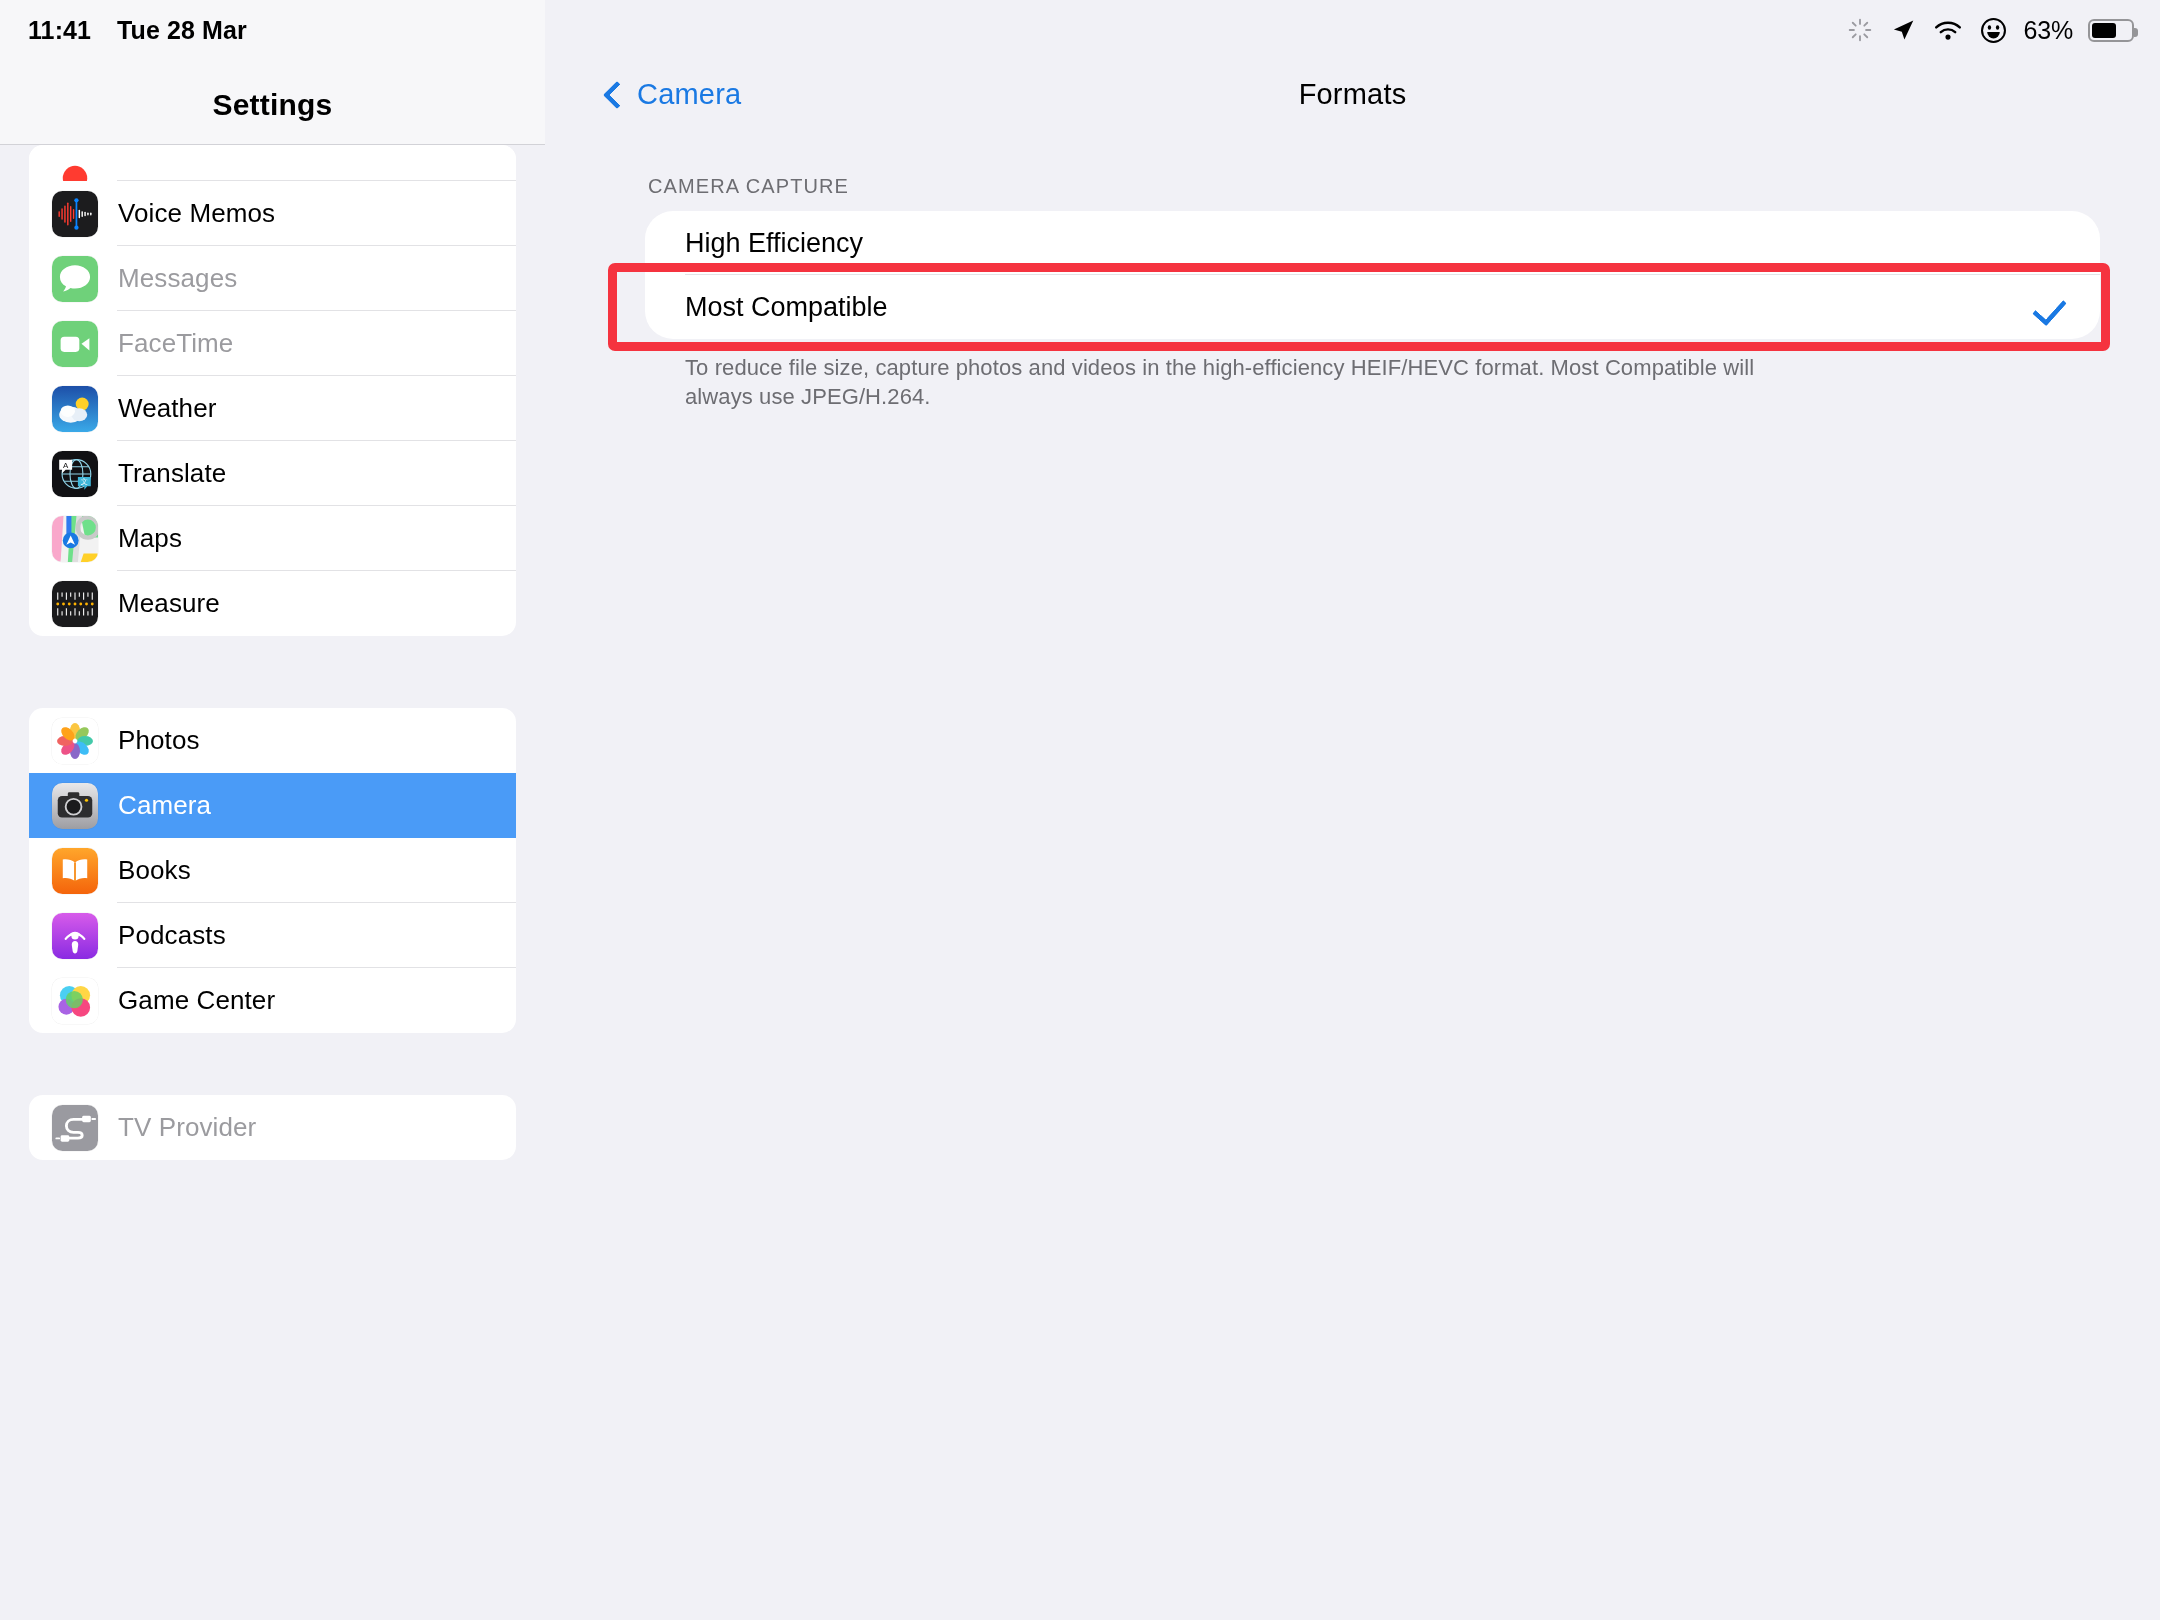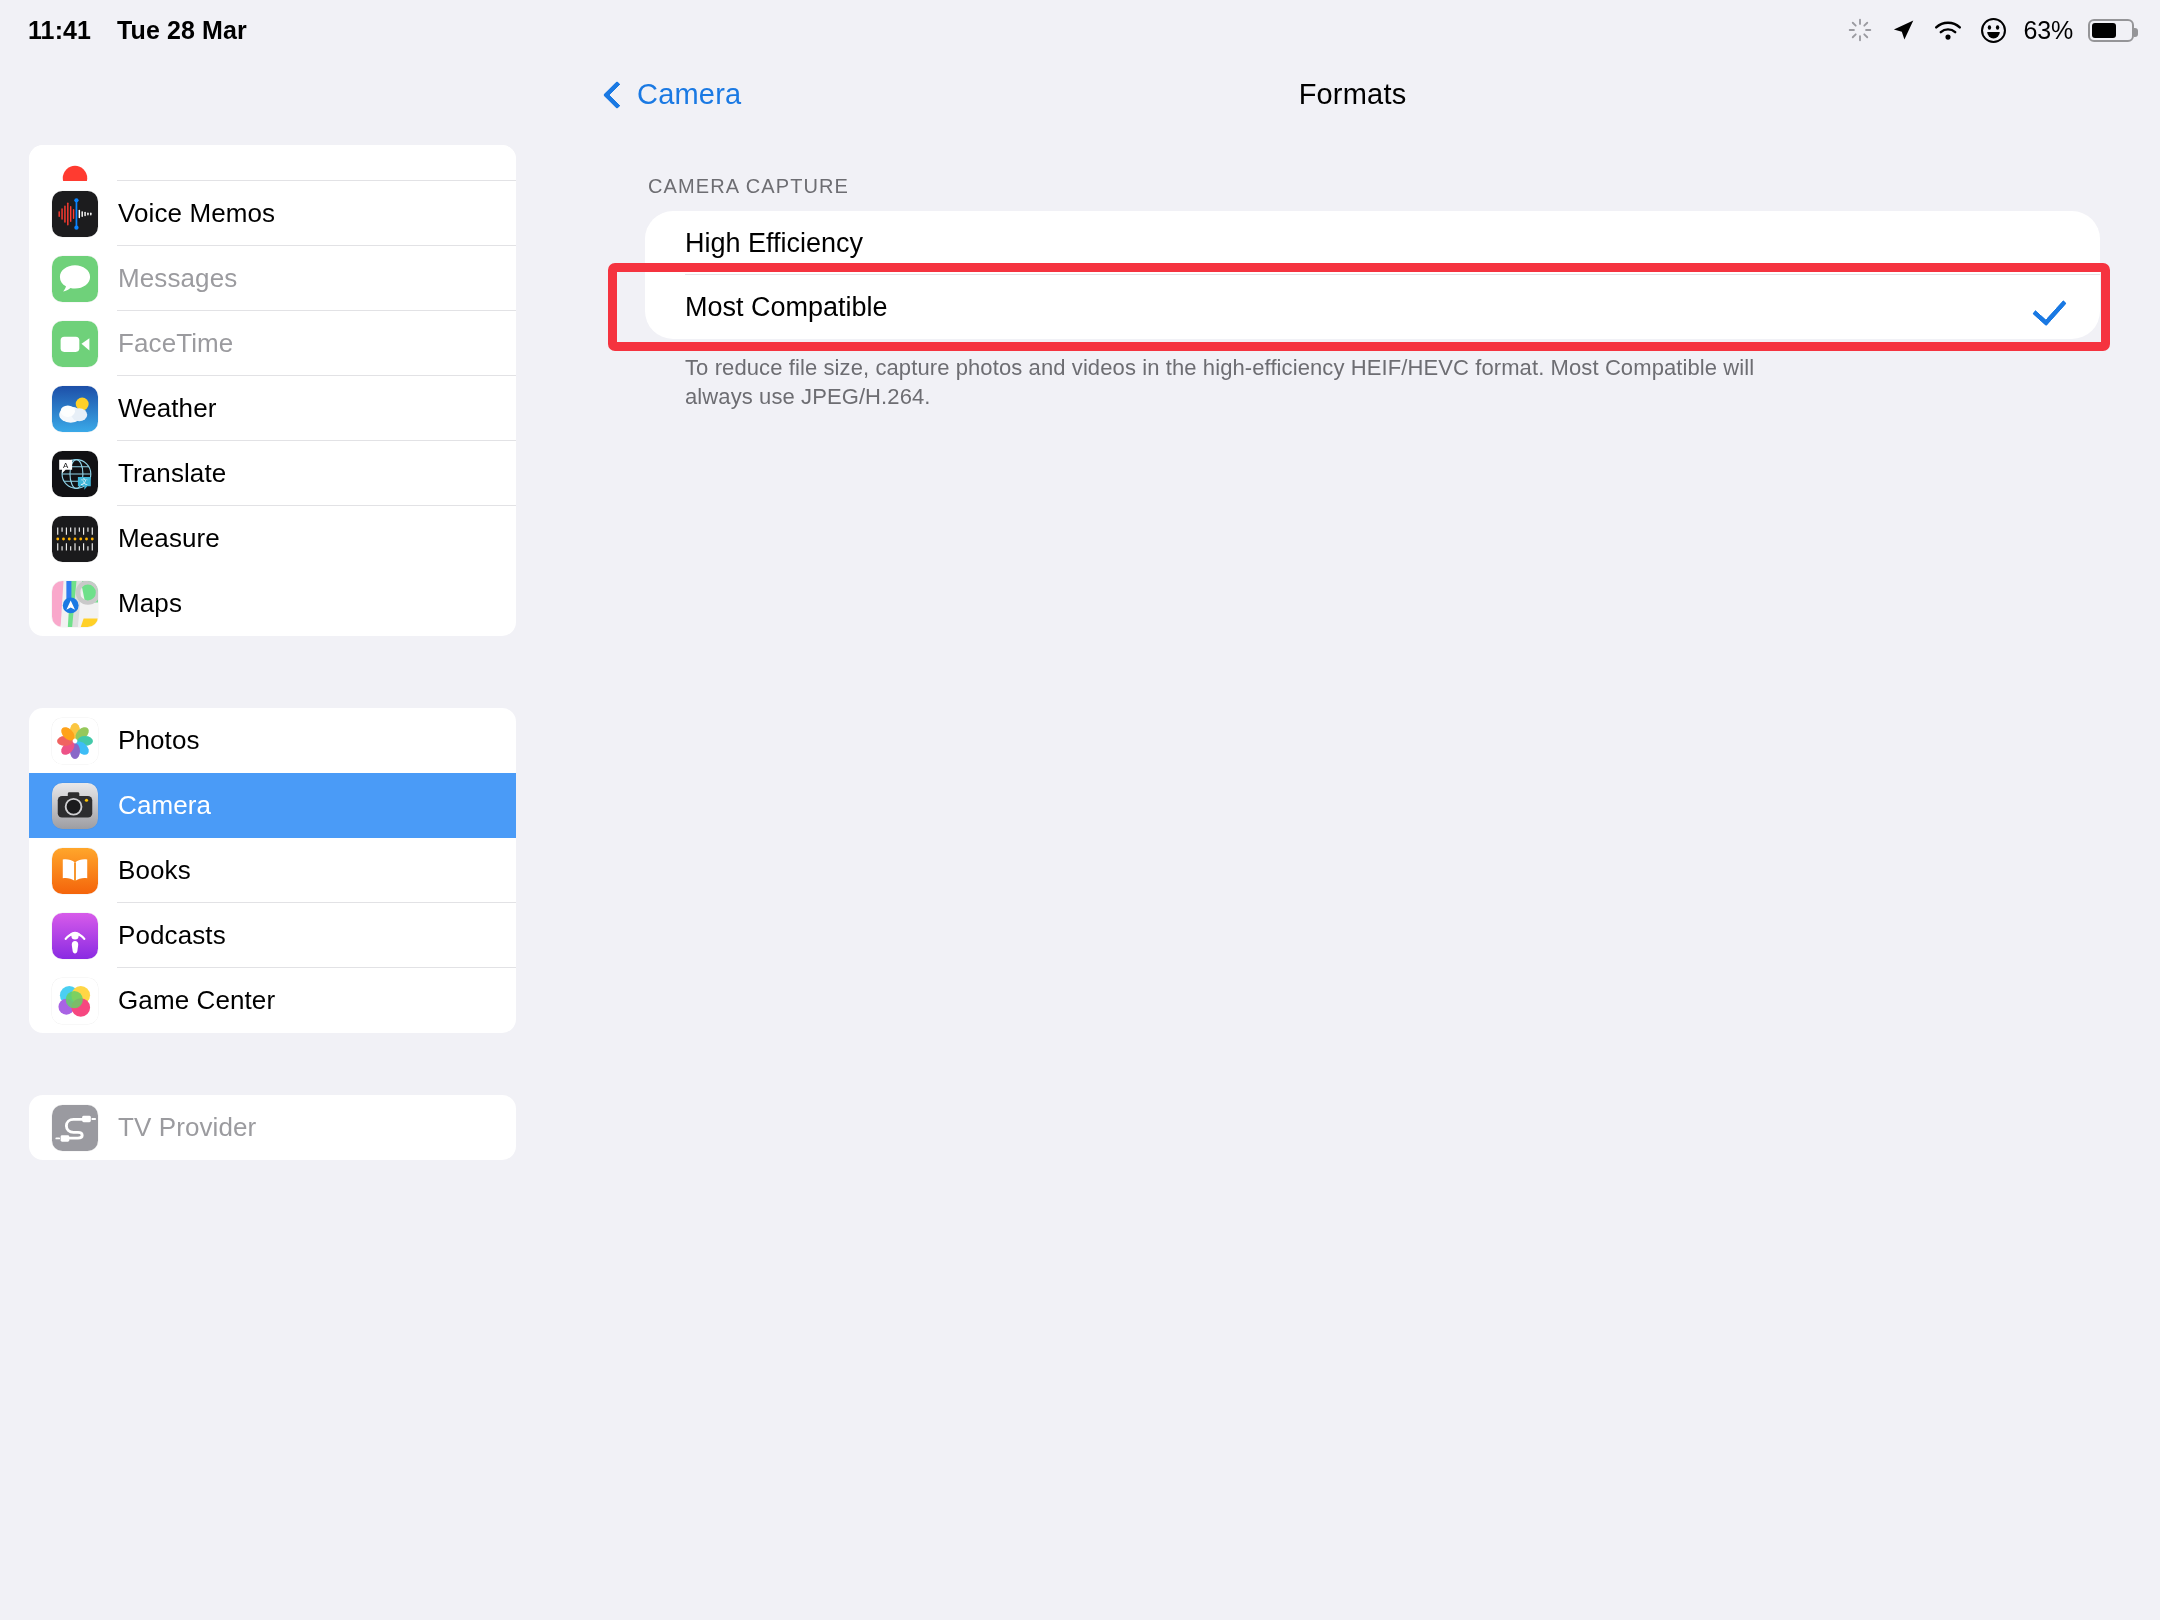--- a/index.html
+++ b/index.html
@@ -262,20 +262,23 @@
 
       <span class="batt">
         <span class="batt-fill" id="batt-fill" style="width: 63%;"></span>
       </span>
     </div>
   </div>
 
   <div class="split">
 
     <div class="sidebar">
+      <div class="sb-header">
+        <div class="sb-title">Settings</div>
+      </div>
       <div class="sb-scroll">
         <div class="sb-inner" id="sidebar-groups">
             <div class="group">
               <div class="partial-top">
                 <span class="pi">
                   <svg class="ic" viewBox="0 0 64 64" preserveAspectRatio="none">
                     <rect width="64" height="64" fill="#fff"></rect>
                     <circle cx="32" cy="46" r="17" fill="#ff3b30"></circle>
                   </svg>
                 </span>
@@ -358,20 +361,39 @@
                     <line x1="14" y1="32" x2="54" y2="32" stroke="#8fd3e8" stroke-width="1.6"></line>
                     <line x1="17" y1="22" x2="51" y2="22" stroke="#8fd3e8" stroke-width="1.4"></line>
                     <line x1="17" y1="42" x2="51" y2="42" stroke="#8fd3e8" stroke-width="1.4"></line>
                     <path d="M10 12h18v14H19l-5 5v-5h-4z" fill="#fff"></path>
                     <text x="19" y="23" font-size="11" font-family="sans-serif" text-anchor="middle" fill="#111">A</text>
                     <path d="M36 36h18v13h-5l-4 5v-5h-9z" fill="#3fb6d9"></path>
                     <text x="45" y="46" font-size="10" font-family="sans-serif" text-anchor="middle" fill="#fff">文</text>
                   </svg>
                 </span>
                 <span class="label">Translate</span>
+                <span class="sep"></span>
+              </div>
+              <div class="row">
+                <span class="appicon">
+                  <svg class="ic" viewBox="0 0 64 64" preserveAspectRatio="none">
+                    <rect width="64" height="64" fill="#f2f2f2"></rect>
+                    <path d="M0 0h20l-8 64H0z" fill="#f9a8cb"></path>
+                    <path d="M16 0h16l-6 64H12z" fill="#f2f2f2"></path>
+                    <path d="M26 0h14L34 64H22z" fill="#6fe08a"></path>
+                    <path d="M40 0h24v30H46z" fill="#6fe08a"></path>
+                    <path d="M44 52h20v12H40z" fill="#ffd028"></path>
+                    <path d="M34 0h8L36 64h-8z" fill="#dedede"></path>
+                    <circle cx="50" cy="16" r="14" fill="none" stroke="#c9c9c9" stroke-width="6"></circle>
+                    <rect x="20" y="0" width="7" height="30" fill="#2f7bf0"></rect>
+                    <circle cx="26" cy="34" r="11" fill="#1a79e3"></circle>
+                    <path d="M26 27 l6 13 -6 -3 -6 3z" fill="#fff"></path>
+                  </svg>
+                </span>
+                <span class="label">Maps</span>
                 <span class="sep"></span>
               </div>
               <div class="row">
                 <span class="appicon">
                   <svg class="ic" viewBox="0 0 64 64" preserveAspectRatio="none">
                     <rect width="64" height="64" fill="#1a1a1c"></rect>
                     <g stroke="#fff" stroke-width="1.5">
                       <line x1="8" y1="16" x2="8" y2="26"></line>
                       <line x1="14" y1="16" x2="14" y2="22"></line>
                       <line x1="20" y1="16" x2="20" y2="26"></line>
@@ -397,39 +419,20 @@
                       <circle cx="24" cy="32" r="2"></circle>
                       <circle cx="32" cy="32" r="2"></circle>
                       <circle cx="40" cy="32" r="2"></circle>
                       <circle cx="48" cy="32" r="2"></circle>
                       <circle cx="56" cy="32" r="2"></circle>
                     </g>
                   </svg>
                 </span>
                 <span class="label">Measure</span>
               </div>
-              <div class="row">
-                <span class="appicon">
-                  <svg class="ic" viewBox="0 0 64 64" preserveAspectRatio="none">
-                    <rect width="64" height="64" fill="#f2f2f2"></rect>
-                    <path d="M0 0h20l-8 64H0z" fill="#f9a8cb"></path>
-                    <path d="M16 0h16l-6 64H12z" fill="#f2f2f2"></path>
-                    <path d="M26 0h14L34 64H22z" fill="#6fe08a"></path>
-                    <path d="M40 0h24v30H46z" fill="#6fe08a"></path>
-                    <path d="M44 52h20v12H40z" fill="#ffd028"></path>
-                    <path d="M34 0h8L36 64h-8z" fill="#dedede"></path>
-                    <circle cx="50" cy="16" r="14" fill="none" stroke="#c9c9c9" stroke-width="6"></circle>
-                    <rect x="20" y="0" width="7" height="30" fill="#2f7bf0"></rect>
-                    <circle cx="26" cy="34" r="11" fill="#1a79e3"></circle>
-                    <path d="M26 27 l6 13 -6 -3 -6 3z" fill="#fff"></path>
-                  </svg>
-                </span>
-                <span class="label">Maps</span>
-                <span class="sep"></span>
-              </div>
             </div>
             <div class="gap-lg"></div>
             <div class="group">
               <div class="row prev-of-selected">
                 <span class="appicon">
                   <svg class="ic" viewBox="0 0 64 64" preserveAspectRatio="none">
                     <rect width="64" height="64" fill="#fff"></rect>
                     <g opacity=".9">
                       <ellipse cx="32" cy="18" rx="7" ry="11" fill="#fbc02d"></ellipse>
                       <ellipse cx="42" cy="22" rx="7" ry="11" fill="#8bc34a" transform="rotate(45 42 22)"></ellipse>

